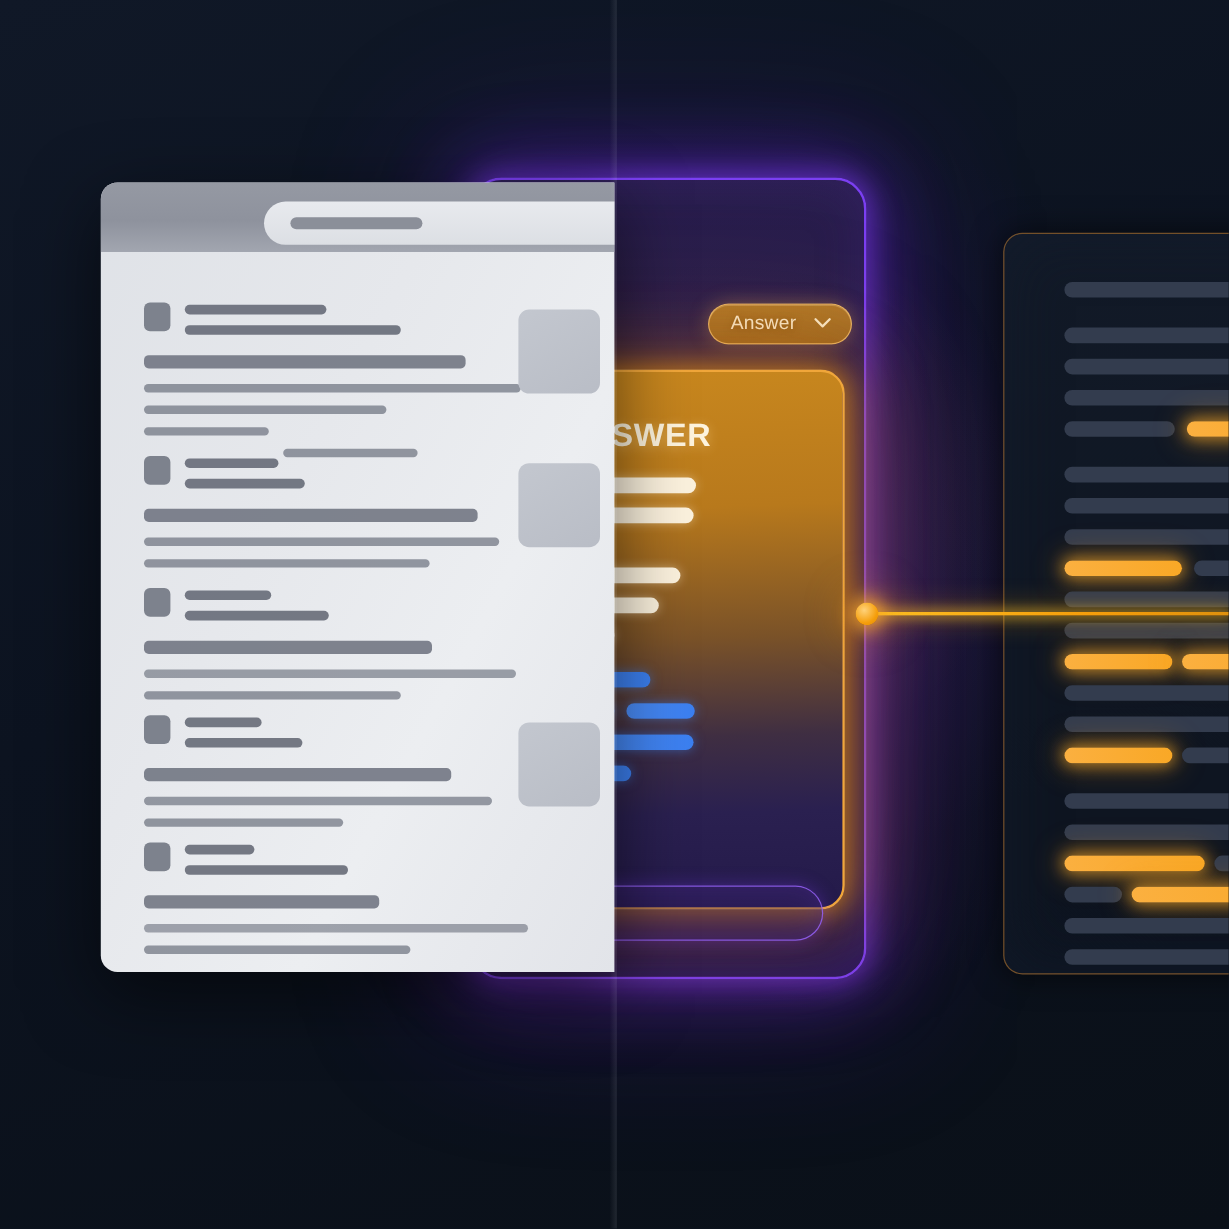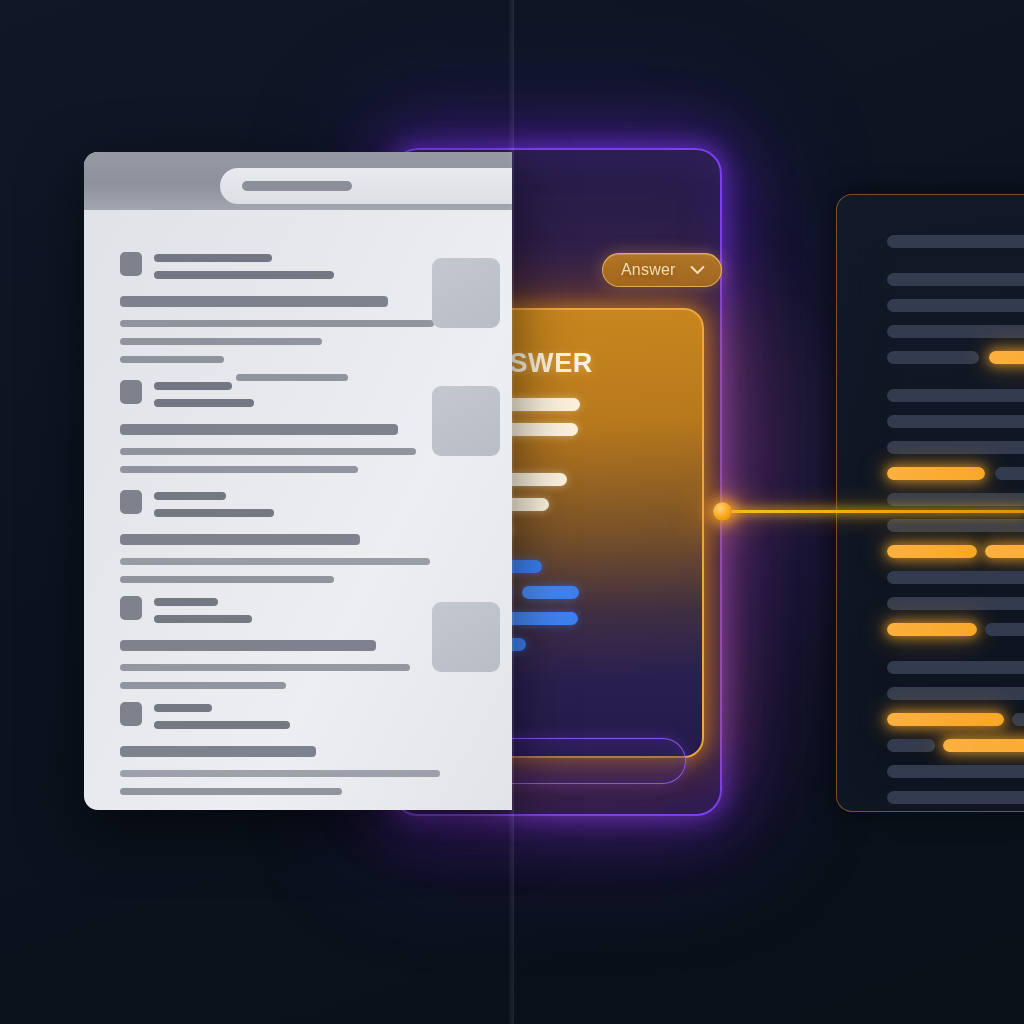--- a/index.html
+++ b/index.html
@@ -105,21 +105,21 @@
     position: absolute;
     height: 12px;
     border-radius: 6px;
     background: #7c3aed;
     box-shadow: 0 0 10px rgba(124,58,237,0.65);
   }
 
   
   .answer-pill {
     position: absolute;
-    left: 210px;
+    left: 198px;
     top: 105px;
     display: flex;
     gap: 14px;
     padding: 7px 16px 7px 18px;
     border-radius: 999px;
     border: 1.5px solid rgba(250,200,120,0.80);
     background: linear-gradient(180deg, rgba(201,138,36,0.85), rgba(176,118,30,0.85));
     box-shadow: 0 0 16px rgba(250,180,90,0.35), inset 0 1px 0 rgba(255,230,180,0.25);
   }
   .answer-pill-label {

